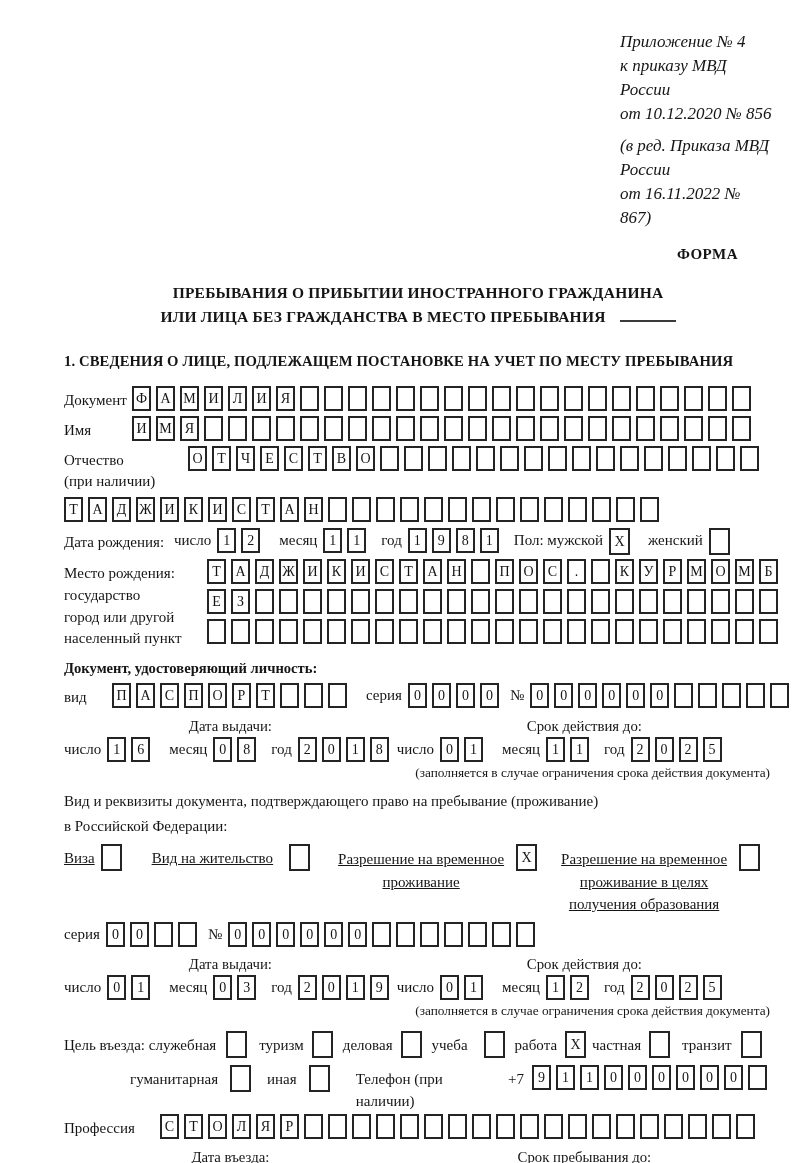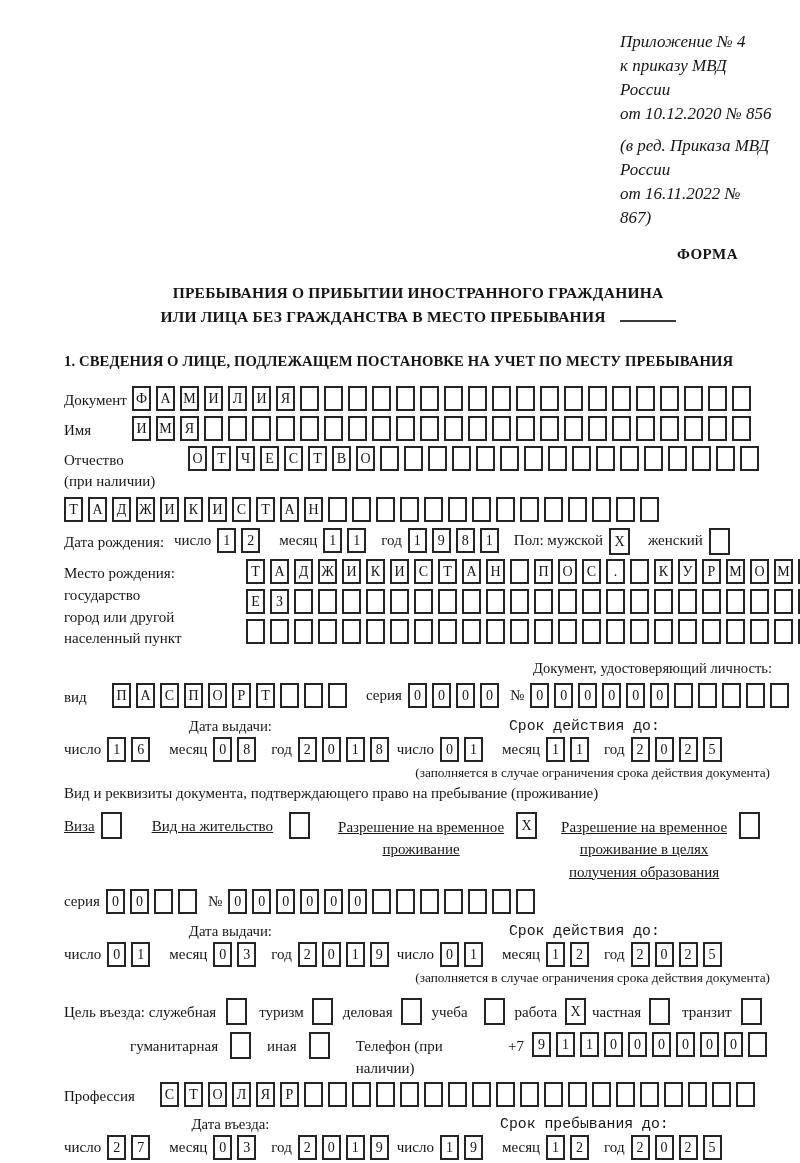--- a/index.html
+++ b/index.html
@@ -23,31 +23,31 @@
 
   .frow{display:flex;align-items:flex-start;margin-bottom:4px;}
   .lbl{padding-top:4px;line-height:1.45;}
   .w68{flex:0 0 68px;} .w95{flex:0 0 96px;} .w110{flex:0 0 112px;}
   .w122{flex:0 0 124px;} .w142{flex:0 0 143px;}
   .stack .boxes{display:block;margin-bottom:5px;}
 
   .inline-lbl{padding-top:4px;margin-right:6px;}
   .gap6{margin-right:6px;} .gap10{margin-right:10px;} .gap14{margin-right:14px;} .gap18{margin-right:18px;}
 
-  .doc-heading{text-align:right;font-weight:normal;font-size:14.6px;margin:10px 0 6px 0;}
+  .doc-heading{text-align:left;font-weight:bold;font-size:14.6px;margin:10px 0 6px 0;}
 
   .dates-head{display:flex;margin-top:9px;font-size:14.8px;}
   .dh-left{flex:0 0 47%;text-align:center;}
-  .dh-right{flex:1;text-align:center;font-family:Liberation Mono, monospace;}
+  .dh-right{flex:1;text-align:center;}
   .dates-row{display:flex;align-items:flex-start;margin-top:2px;}
   .dgroup{display:flex;align-items:flex-start;}
   .dg-left{flex:0 0 47%;}
   .valid-note{text-align:right;font-size:13.3px;margin-top:3px;padding-right:2px;}
 
-  .para{line-height:1.65;}
+  .para{line-height:1.65;margin-top:8px;}
   .res-row{display:flex;align-items:flex-start;margin-top:6px;text-decoration:underline;}
   .res-item{display:flex;align-items:flex-start;}
   .res-txt{text-align:center;line-height:1.5;padding-top:4px;}
   .purpose-row{display:flex;align-items:flex-start;margin-top:12px;}
   .purpose-row2{display:flex;align-items:flex-start;margin-top:7px;padding-left:66px;}
 
   .mig-row{display:flex;align-items:flex-start;margin-top:10px;}
 </style>
 </head>
 <body>
@@ -100,21 +100,21 @@
     <span class="inline-lbl">месяц</span>
     <span class="boxes gap10"><span class="box">1</span><span class="box">1</span></span>
     <span class="inline-lbl">год</span>
     <span class="boxes gap10"><span class="box">1</span><span class="box">9</span><span class="box">8</span><span class="box">1</span></span>
     <span class="inline-lbl">Пол: мужской</span>
     <span class="boxes cb gap18"><span class="box">X</span></span>
     <span class="inline-lbl">женский</span>
     <span class="boxes cb"><span class="box"></span></span>
   </div>
 
-  <div class="frow stack" style="margin-top:4px;gap:39px;">
+  <div class="frow stack" style="margin-top:4px;">
     <div class="lbl w142">
       <div>Место рождения:</div>
       <div>государство</div>
       <div>город или другой</div>
       <div>населенный пункт</div>
     </div>
     <div>
       <div class="boxes"><span class="box">Т</span><span class="box">А</span><span class="box">Д</span><span class="box">Ж</span><span class="box">И</span><span class="box">К</span><span class="box">И</span><span class="box">С</span><span class="box">Т</span><span class="box">А</span><span class="box">Н</span><span class="box"></span><span class="box">П</span><span class="box">О</span><span class="box">С</span><span class="box">.</span><span class="box"></span><span class="box">К</span><span class="box">У</span><span class="box">Р</span><span class="box">М</span><span class="box">О</span><span class="box">М</span><span class="box">Б</span></div>
       <div class="boxes"><span class="box">Е</span><span class="box">З</span><span class="box"></span><span class="box"></span><span class="box"></span><span class="box"></span><span class="box"></span><span class="box"></span><span class="box"></span><span class="box"></span><span class="box"></span><span class="box"></span><span class="box"></span><span class="box"></span><span class="box"></span><span class="box"></span><span class="box"></span><span class="box"></span><span class="box"></span><span class="box"></span><span class="box"></span><span class="box"></span><span class="box"></span><span class="box"></span></div>
       <div class="boxes"><span class="box"></span><span class="box"></span><span class="box"></span><span class="box"></span><span class="box"></span><span class="box"></span><span class="box"></span><span class="box"></span><span class="box"></span><span class="box"></span><span class="box"></span><span class="box"></span><span class="box"></span><span class="box"></span><span class="box"></span><span class="box"></span><span class="box"></span><span class="box"></span><span class="box"></span><span class="box"></span><span class="box"></span><span class="box"></span><span class="box"></span><span class="box"></span></div>
@@ -151,20 +151,21 @@
       <span class="inline-lbl">месяц</span>
       <span class="boxes gap10"><span class="box">1</span><span class="box">1</span></span>
       <span class="inline-lbl">год</span>
       <span class="boxes"><span class="box">2</span><span class="box">0</span><span class="box">2</span><span class="box">5</span></span>
     </div>
   </div>
   <div class="valid-note">(заполняется в случае ограничения срока действия документа)</div>
 
   <div class="para">
     <div>Вид и реквизиты документа, подтверждающего право на пребывание (проживание)</div>
+    <div>в Российской Федерации:</div>
   </div>
 
   <div class="res-row">
     <div class="res-item" style="margin-right:30px;">
       <span class="lbl gap6">Виза</span>
       <span class="boxes cb"><span class="box"></span></span>
     </div>
     <div class="res-item" style="margin-right:28px;">
       <span class="lbl" style="margin-right:16px;">Вид на жительство</span>
       <span class="boxes cb"><span class="box"></span></span>

